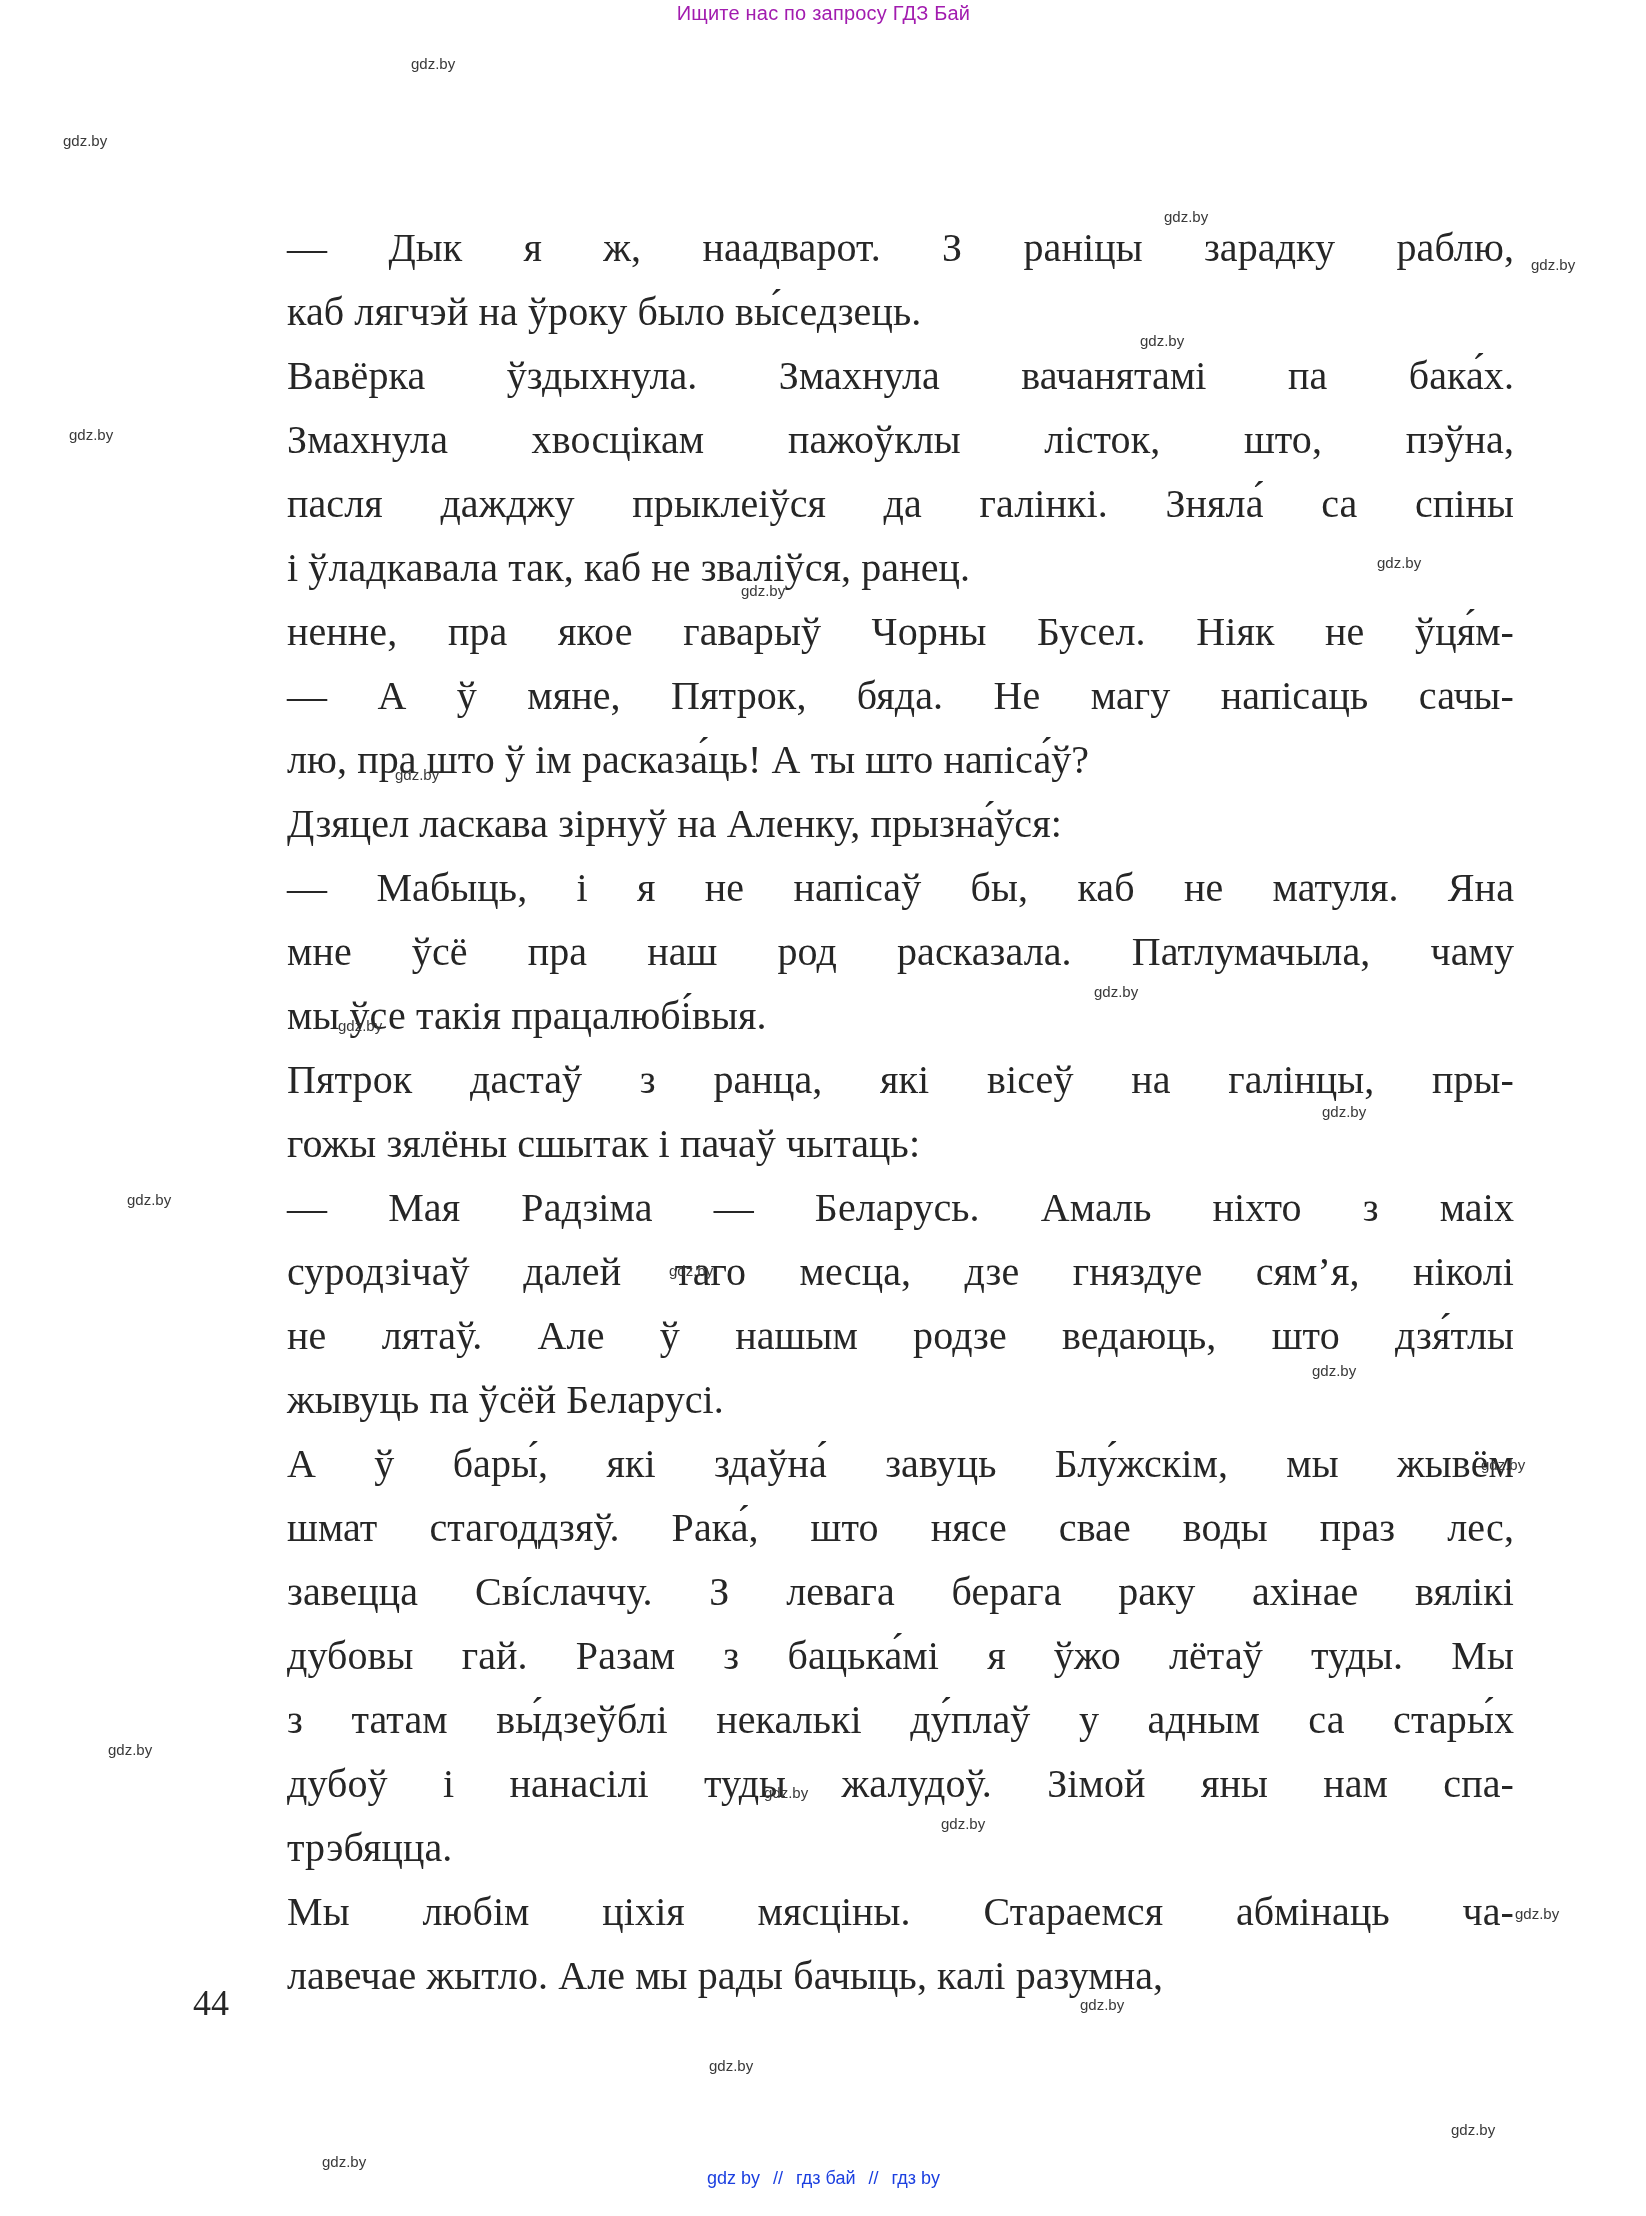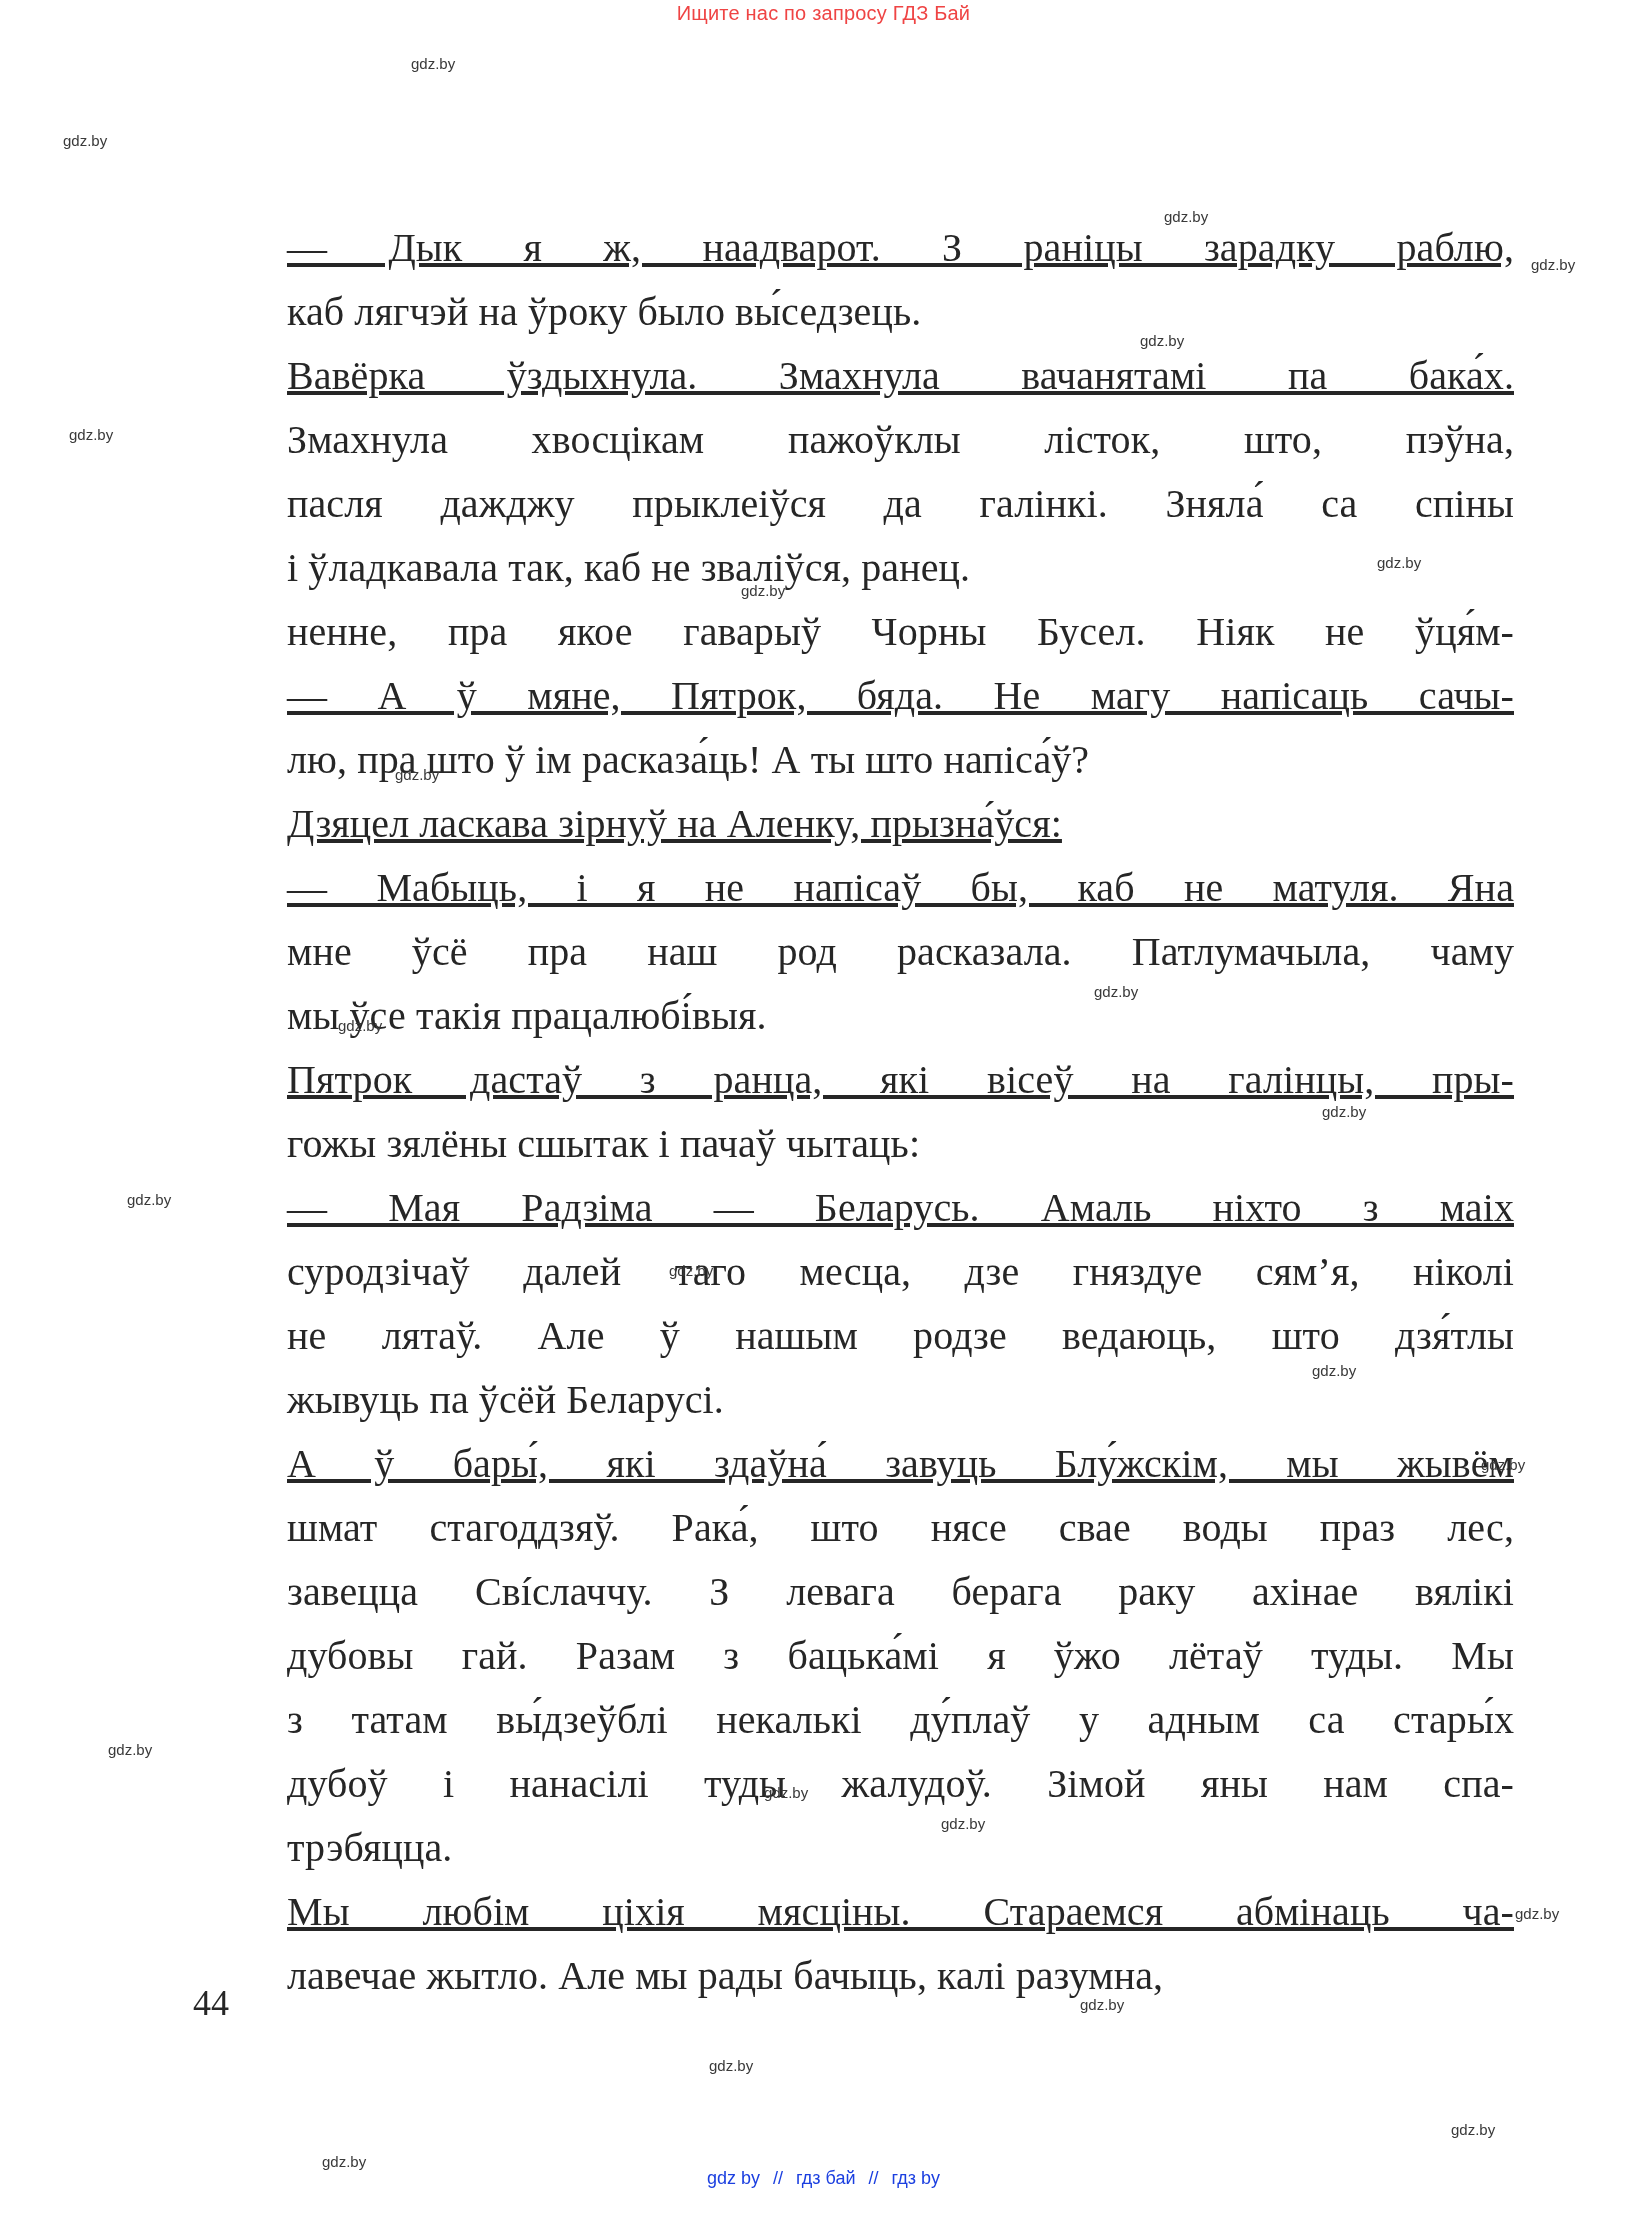--- a/index.html
+++ b/index.html
@@ -27,21 +27,21 @@
     position: absolute;
     top: 0;
     left: 0;
     width: 1647px;
     height: 27px;
     display: flex;
     align-items: center;
     justify-content: center;
     font-family: "Liberation Sans", "DejaVu Sans", sans-serif;
     font-size: 20px;
-    color: #ef4444;
+    color: #a21caf;
     letter-spacing: 0.2px;
     white-space: nowrap;
   }
 
   
   .footer-links {
     position: absolute;
     left: 0;
     top: 2168px;
     width: 1647px;
@@ -84,21 +84,21 @@
   
   .ln {
     display: block;
     text-align: justify;
     text-align-last: justify;
     white-space: nowrap;
   }
   .ln.last {
     text-align-last: left;
   }
-  .ln.indent { text-indent: 95px; text-decoration: underline; }
+  .ln.indent { text-indent: 95px; }
 
   
   .page-number {
     position: absolute;
     left: 193px;
     top: 1979px;
     font-size: 36px;
     line-height: 48px;
     color: #262626;
   }

